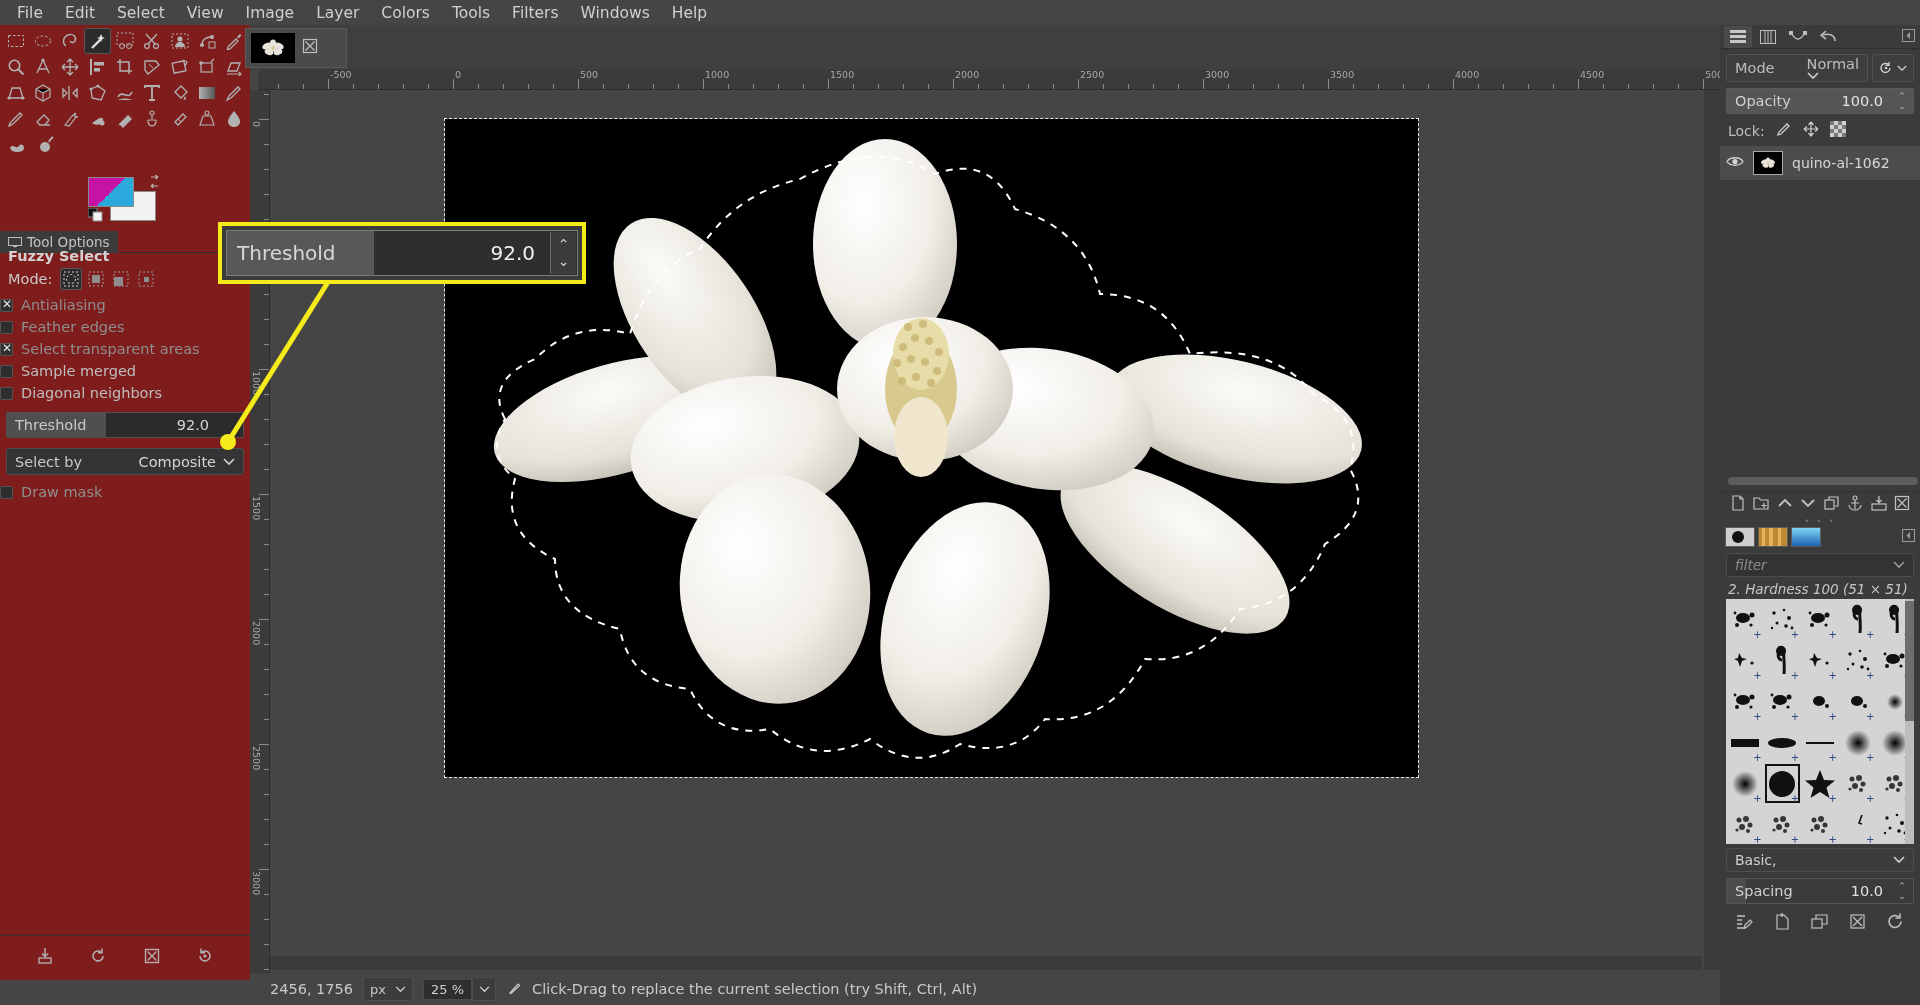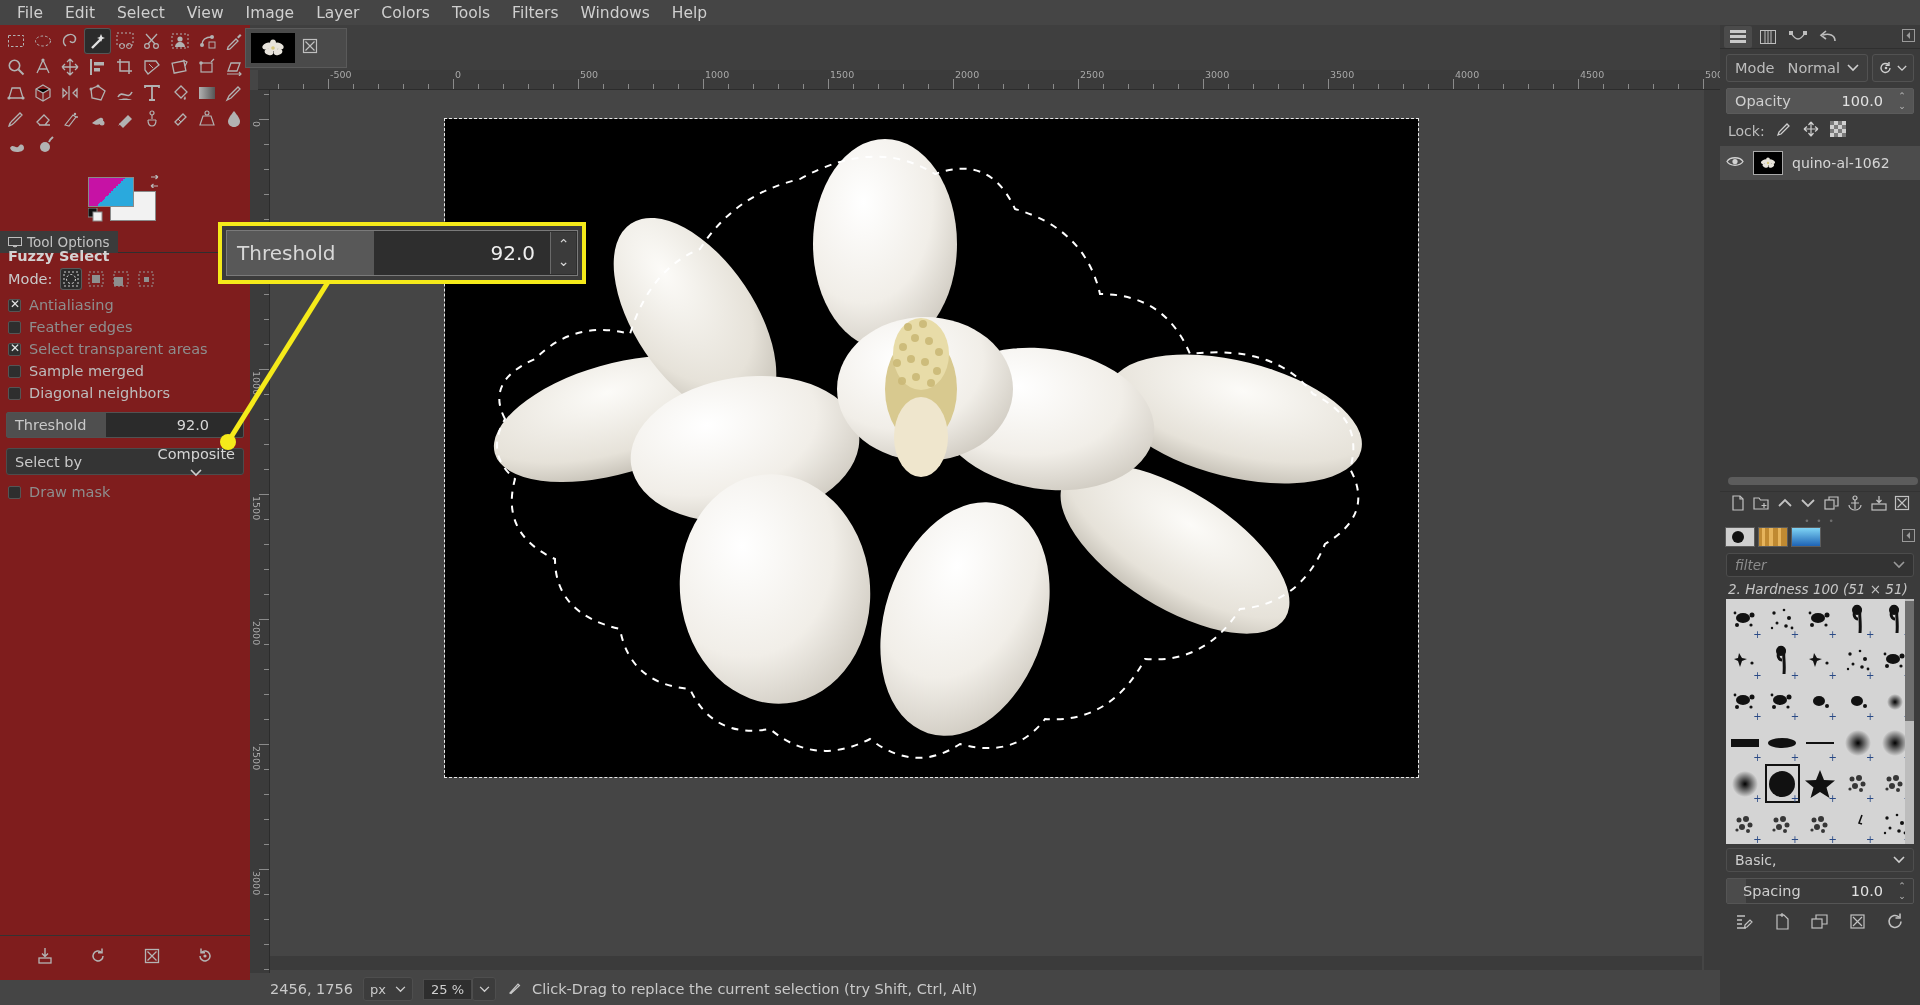--- a/index.html
+++ b/index.html
@@ -46,39 +46,39 @@
   .dock-tab{
     display:flex; align-items:center; gap:5px; height:22px; padding:0 8px;
     background:#3b3b3b; color:#c3c3c3; font-size:13.5px;
   }
   #tooloptions-body{ position:absolute; left:0; top:217px; width:250px; height:690px; }
   .to-title{ padding:6px 8px 2px 8px; font-weight:bold; color:#d2d2d2; font-size:14.5px;}
   .mode-row{ display:flex; align-items:center; gap:3px; padding:2px 8px 4px 8px;}
   .mode-row .lbl{ font-size:14.5px; color:#c9c9c9; margin-right:5px;}
   .mode-btn{ width:22px;height:22px;display:flex;align-items:center;justify-content:center;border-radius:3px;}
   .mode-btn.sel{ background:#2b2b2b; box-shadow:inset 0 0 0 1px #5a5a5a;}
-  .chk-row{ display:flex; align-items:center; gap:8px; padding:3px 8px; font-size:14.5px;}
+  .chk-row{ display:flex; align-items:center; gap:8px; padding:3px 0; font-size:14.5px;}
   .chk{ width:13px;height:13px;border-radius:2px;background:#2e2e2e;border:1px solid #555; position:relative; flex:0 0 auto;}
   .chk.on::after{ content:"✕"; position:absolute; left:1px; top:-3px; font-size:12px; color:#e8e8e8; }
   .chk-row.dim{ color:#8e8e8e; }
   .chk-row .txt{ color:inherit; }
 
   .slider-row{
     margin:8px 6px 0 6px; height:26px; background:#2b2b2b;
     border:1px solid #525252; border-radius:2px; position:relative; display:flex; align-items:center;
   }
   .slider-fill{ position:absolute;left:0;top:0;bottom:0;width:42%; background:#4f4f4f;}
   .slider-row .s-label{ position:relative; padding-left:8px; font-size:14.5px; color:#c9c9c9;}
   .slider-row .s-val{ position:absolute; right:34px; font-size:14.5px; color:#d7d7d7;}
   .combo-row{
     margin:10px 6px 0 6px; height:27px; background:#343434; border:1px solid #4c4c4c;
     border-radius:3px; display:flex; align-items:center; justify-content:space-between; padding:0 8px;
     font-size:14.5px; color:#c9c9c9;
   }
-  .combo-row .cval{ display:flex; align-items:center; gap:7px; color:#d5d5d5;flex-direction:column;}
+  .combo-row .cval{ display:flex; align-items:center; gap:7px; color:#d5d5d5;}
   #to-bottombar{
     position:absolute; left:0; bottom:0; width:250px; height:45px; border-top:1px solid #333;
     display:flex; align-items:center; justify-content:space-around; padding:0 18px;
   }
   #to-bottombar .ib{ color:#b4b4b4; }
 
   
   #canvas-area{ position:absolute; left:250px; top:25px; width:1470px; height:980px; background:#454545;}
   #tabstrip{ position:absolute; left:0; top:0; width:1470px; height:45px; background:#3f3f3f;}
   #imgtab{
@@ -840,21 +840,21 @@
       <svg width="13" height="13" viewBox="0 0 13 13">
           <rect x="0.5" y="0.5" width="12" height="12" fill="none" stroke="#9a9a9a"></rect>
           <path d="M8 3L4.5 6.5 8 10z" fill="#9a9a9a"></path>
         </svg>
     </span>
   </div>
 
   <div class="lr-row">
     <span class="lr-combo">
       <span>Mode</span>
-      <span style="display:flex;align-items:center;gap:7px;">
+      <span style="display:flex;flex-direction:column;">
         <span>Normal</span>
         <svg width="12" height="8" viewBox="0 0 12 8">
             <path d="M1 1l5 5 5-5" stroke="#cfcfcf" stroke-width="1.6" fill="none"></path>
           </svg>
       </span>
     </span>
     <span class="lr-sq">
       <svg width="14" height="14" viewBox="0 0 14 14">
           <path d="M11 7a4.5 4.5 0 1 1-1.4-3.3" stroke="#cfcfcf" fill="none" stroke-width="1.4"></path>
           <path d="M10 1v3.4H6.6" stroke="#cfcfcf" fill="none" stroke-width="1.4"></path>
@@ -1324,21 +1324,21 @@
 
   <div class="basic-row">
     <span>Basic,</span>
     <svg width="12" height="8" viewBox="0 0 12 8">
         <path d="M1 1l5 5 5-5" stroke="#cfcfcf" stroke-width="1.6" fill="none"></path>
       </svg>
   </div>
 
   <div class="spacing-row">
     <div class="spacing-fill"></div>
-    <span style="position:relative;padding-left:16px;font-size:14.5px;color:#cfcfcf;">Spacing</span>
+    <span style="position:relative;padding-left:8px;font-size:14.5px;color:#cfcfcf;">Spacing</span>
     <span style="position:absolute;right:30px;font-size:14.5px;color:#e2e2e2;">10.0</span>
     <span class="spin">
         <span>⌃</span>
         <span>⌄</span>
       </span>
   </div>
 
   <div class="dock-iconbar" style="margin-top:6px;border-top:none;">
     <span><svg width="17" height="17" viewBox="0 0 17 17">
           <path d="M1 3h8M1 7h5M1 11h5M1 15h9" stroke="#c2c2c2" stroke-width="1.3"></path>

